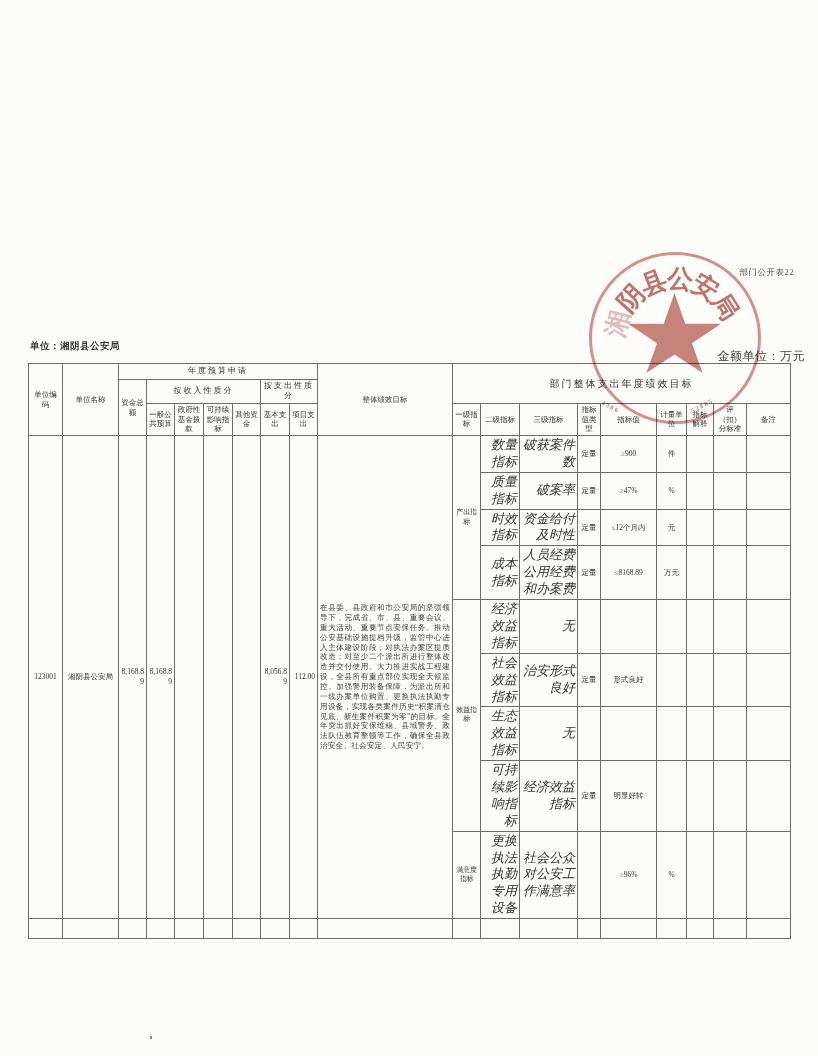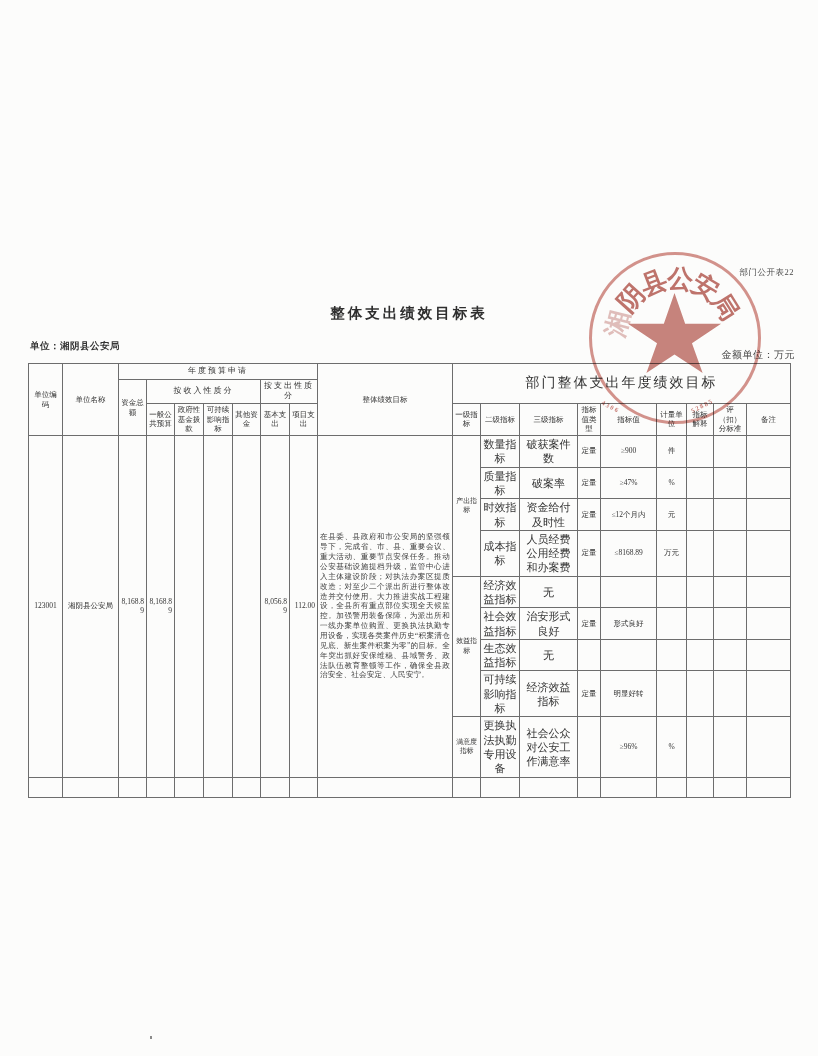--- a/index.html
+++ b/index.html
@@ -20,50 +20,50 @@
   .doc-title{
     position:absolute;top:304px;left:0;right:0;
     text-align:center;font-size:14.5px;font-weight:bold;
     letter-spacing:3px;color:#2e2e2e;
   }
   .unit-line{
     position:absolute;top:340px;left:30px;
     font-size:9.5px;font-weight:bold;color:#333;letter-spacing:.5px;
   }
   .amount-unit{
-    position:absolute;top:348px;right:23px;
-    font-size:10px;color:#444;letter-spacing:.5px;
+    position:absolute;top:348px;right:13px;
+    font-size:12px;color:#444;letter-spacing:.5px;
   }
 
   table.budget{
     position:absolute;left:28px;top:363px;
     width:762px;table-layout:fixed;
     border-collapse:collapse;
     font-size:7.5px;color:#333;
   }
   table.budget th, table.budget td{
     border:1px solid #6d6d6d;
     padding:1px 2px;
     vertical-align:middle;
     font-weight:normal;
     line-height:1.3;
     overflow:hidden;
   }
   th.group{letter-spacing:2px;font-size:8px;}
-  th.big-group{letter-spacing:2px;font-size:14px;}
+  th.big-group{letter-spacing:2px;font-size:10px;}
   table.budget th{text-align:center;}
   td{text-align:center;}
   td.num{text-align:right;overflow-wrap:anywhere;padding-right:2px;font-size:7.5px;}
   td.goal{
     text-align:justify;vertical-align:middle;
     padding:4px 7px;font-size:7.6px;line-height:11.5px;
     letter-spacing:.2px;color:#3d3d3d;
   }
   td.l1{font-size:7px;letter-spacing:-.2px;padding:0 1px;}
-  td.l2,td.l3{text-align:center;padding:1px 3px;font-size:11px;}
+  td.l2,td.l3{text-align:right;padding:1px 3px;font-size:13px;font-style:italic;}
   td.val{text-align:center;padding:1px 3px;}
   tr.h1{height:16px;} tr.h2{height:21px;} tr.h3{height:31px;}
   tr.r0{height:23px;} tr.r1{height:25px;} tr.r2{height:25px;} tr.r3{height:29px;}
   tr.r4{height:21px;} tr.r5{height:23px;} tr.r6{height:23px;} tr.r7{height:26px;}
   tr.r8{height:22px;} tr.empty{height:20px;}
 
   
   .seal{
     position:absolute;left:589px;top:252px;width:172px;height:172px;
     pointer-events:none;z-index:5;mix-blend-mode:multiply;opacity:.92;
@@ -94,21 +94,20 @@
   .seal-code.right{left:101px;top:150px;transform:rotate(-27deg);}
 
   .speck{position:absolute;left:150px;top:1036px;width:2px;height:3px;background:#8b8b8b;}
 </style>
 </head>
 <body>
 
 <div class="page">
 
   <div class="corner-label">部门公开表22</div>
-  <div class="doc-title">整体支出绩效目标表</div>
   <div class="unit-line">单位：湘阴县公安局</div>
   <div class="amount-unit">金额单位：万元</div>
 
   <table class="budget">
     <colgroup>
       <col style="width:34px">
         <col style="width:56px">
         <col style="width:28px">
       <col style="width:28px">
         <col style="width:29px">

